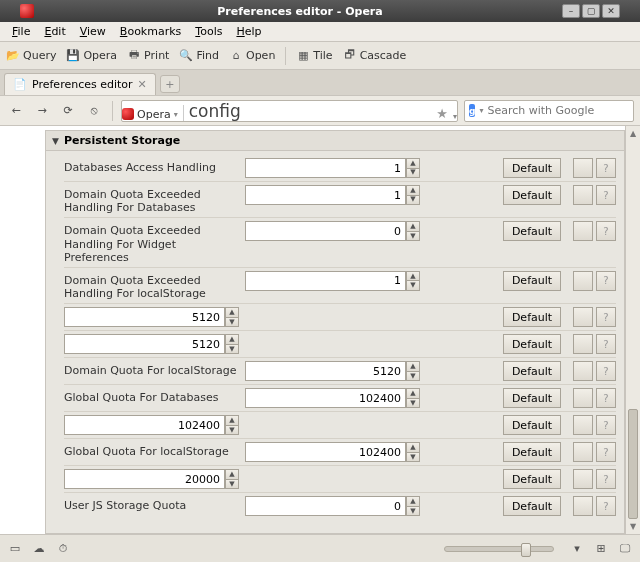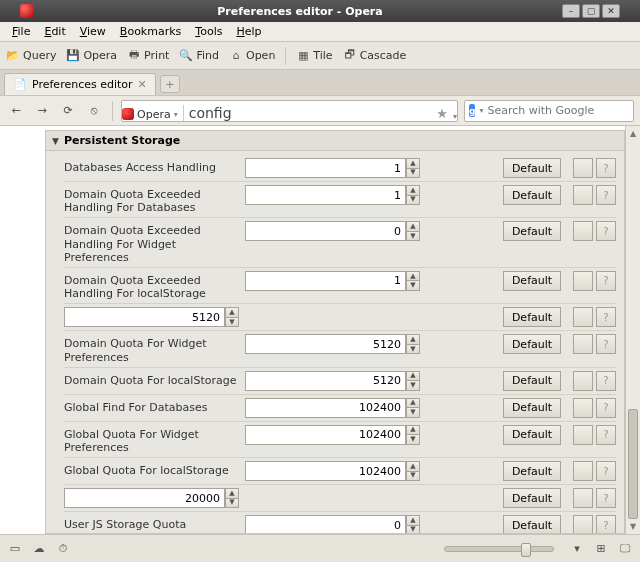--- a/index.html
+++ b/index.html
@@ -28,21 +28,21 @@
   .tab .close { color:#888; font-size:11px;}
   .newtab { width:20px; height:18px; border:1px solid #bdb8af; border-radius:3px; margin-left:4px; margin-bottom:2px; display:flex; align-items:center; justify-content:center; color:#888; background:#e4e1d9;}
 
   
   .navbar { height:30px; background:#edeae3; border-bottom:1px solid #c8c4bd; display:flex; align-items:center; padding:0 6px; gap:6px;}
   .nav-btn { width:20px; height:20px; display:flex; align-items:center; justify-content:center; color:#555; border-radius:3px;}
   .nav-sep{ width:1px; height:20px; background:#c8c4bd; margin:0 2px;}
   .addressbar { flex:1; height:22px; background:#fff; border:1px solid #b8b3a9; border-radius:2px; display:flex; align-items:flex-end; padding:0 0; gap:5px;}
   .addr-prefix{ display:flex; align-items:center; gap:3px; color:#333;}
   .opera-o{ width:12px; height:12px; background: radial-gradient(circle at 30% 30%, #ff5555, #aa0000); border-radius:3px;}
-  .addr-input{ flex:1; border:none; outline:none; font-size:14px; color:#444;}
+  .addr-input{ flex:1; border:none; outline:none; font-size:17px; color:#444;}
   .star{ color:#999; font-size:13px;}
   .searchbox { width:170px; height:22px; background:#fff; border:1px solid #b8b3a9; border-radius:2px; display:flex; align-items:center; padding:0 4px; gap:4px;}
   .g-icon{ width:13px; height:13px; background:#4285f4; color:#fff; font-size:9px; font-weight:bold; display:flex; align-items:center; justify-content:center; border-radius:2px;}
   .search-input{ flex:1; border:none; outline:none; font-size:11px; color:#999;}
   .dd-arrow{ color:#888; font-size:8px;}
 
   
   .content { height: 408px; background:#fff; position:relative; overflow:hidden;}
   .content-inner { position:absolute; left:45px; right:15px; top:4px; bottom:0; background:#e8e6e0; border:1px solid #c8c4bd; overflow-y:auto;}
   .scrollbar-v { position:absolute; right:0; top:0; width:15px; height:100%; background:#ece9e2; border-left:1px solid #c8c4bd;}
@@ -239,21 +239,20 @@
             </div>
           </div>
           <div class="gap"></div>
           <button class="def-btn">Default</button>
           <div class="aux">
             <div class="sq-btn"></div>
             <div class="sq-btn">?</div>
           </div>
         </div>
         <div class="row">
-          <div class="row-label">Domain Quota For Widget Preferences</div>
           <div class="row-input">
             <input class="num-input" value="5120" style="">
             <div class="spinner">
               <div class="spin-btn">▲</div>
               <div class="spin-btn">▼</div>
             </div>
           </div>
           <div class="gap"></div>
           <button class="def-btn">Default</button>
           <div class="aux">
@@ -271,37 +270,36 @@
             </div>
           </div>
           <div class="gap"></div>
           <button class="def-btn">Default</button>
           <div class="aux">
             <div class="sq-btn"></div>
             <div class="sq-btn">?</div>
           </div>
         </div>
         <div class="row">
-          <div class="row-label">Global Find For Databases</div>
+          <div class="row-label">Global Quota For Databases</div>
           <div class="row-input">
             <input class="num-input" value="102400" style="">
             <div class="spinner">
               <div class="spin-btn">▲</div>
               <div class="spin-btn">▼</div>
             </div>
           </div>
           <div class="gap"></div>
           <button class="def-btn">Default</button>
           <div class="aux">
             <div class="sq-btn"></div>
             <div class="sq-btn">?</div>
           </div>
         </div>
         <div class="row">
-          <div class="row-label">Global Quota For Widget Preferences</div>
           <div class="row-input">
             <input class="num-input" value="102400" style="">
             <div class="spinner">
               <div class="spin-btn">▲</div>
               <div class="spin-btn">▼</div>
             </div>
           </div>
           <div class="gap"></div>
           <button class="def-btn">Default</button>
           <div class="aux">

